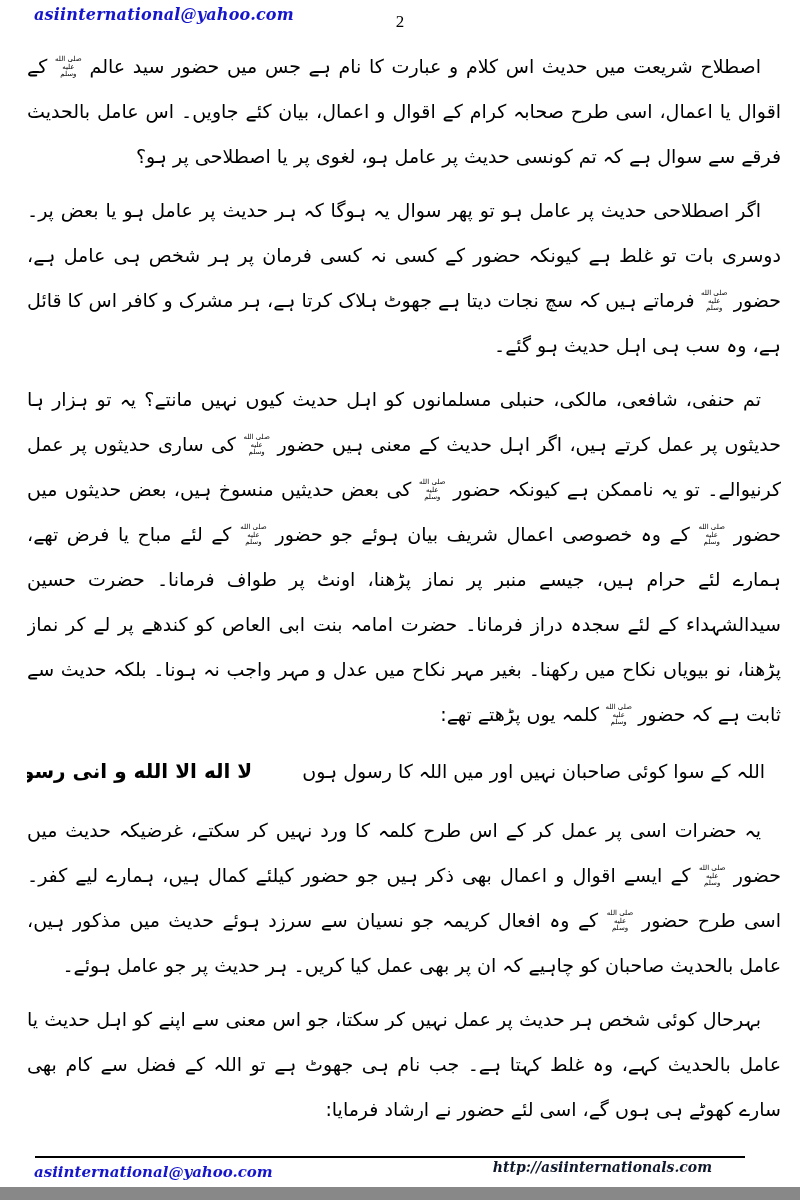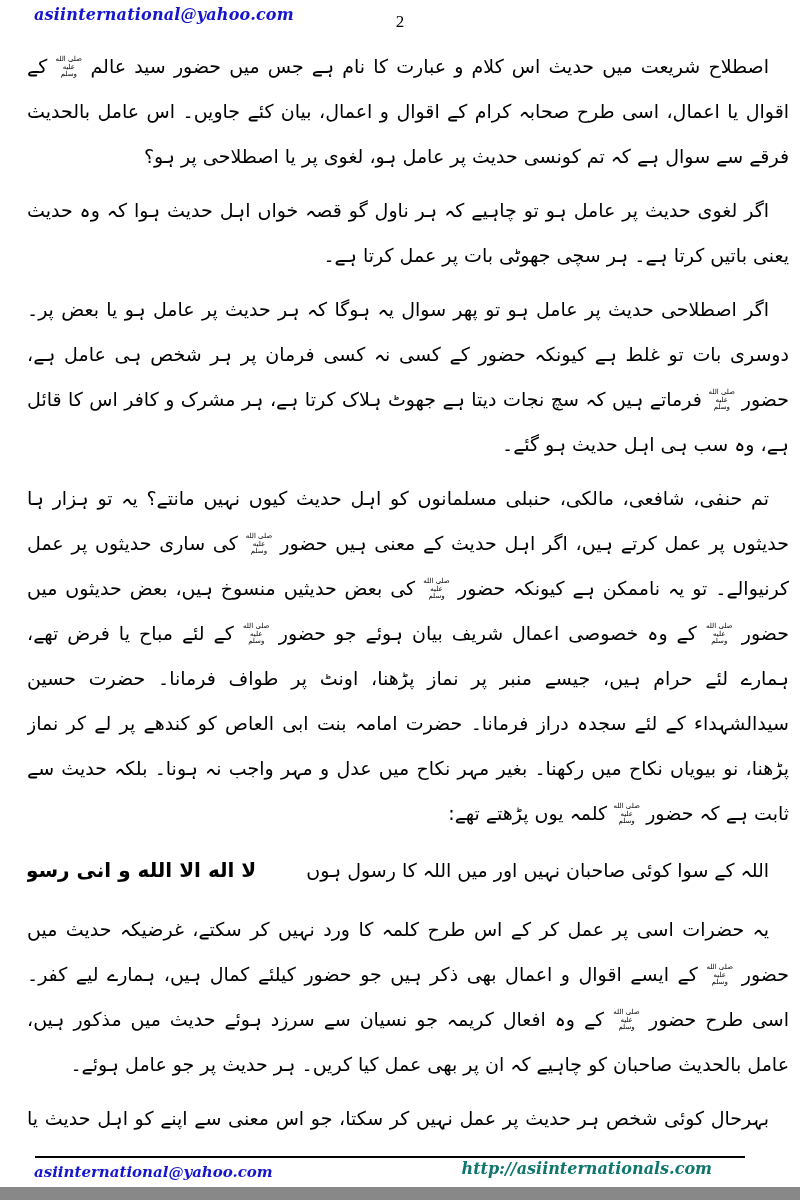--- a/index.html
+++ b/index.html
@@ -34,21 +34,21 @@
       text-align: center;
       font-family: "Liberation Serif", serif;
       font-size: 17px;
       color: #000;
     }
     
     .body-text {
       position: absolute;
       top: 44px;
       left: 27px;
-      right: 11px;
+      right: 19px;
       height: 1104px;
       overflow: hidden;
       direction: rtl;
       unicode-bidi: embed;
     }
     p.para {
       margin: 0 0 9px 0;
       font-size: 19px;
       line-height: 45px;
       text-align: justify;
@@ -102,39 +102,38 @@
       color: #1515cc;
       cursor: pointer;
     }
     .footer-url {
       position: absolute;
       right: 88px;
       top: 1159px;
       font-family: "DejaVu Serif", serif;
       font-style: italic;
       font-weight: bold;
-      font-size: 16px;
-      color: #0f766e;
+      font-size: 14px;
+      color: #0f172a;
       cursor: pointer;
     }
   </style>
 </head>
 <body>
 
 <div class="page">
 
   <span class="header-email">asiinternational@yahoo.com</span>
 
   <div class="page-num">2</div>
 
   <div class="body-text">
 
     <p class="para urdu">اصطلاح شریعت میں حدیث اس کلام و عبارت کا نام ہے جس میں حضور سید عالم <span class="durood">صلى الله عليه وسلم</span> کے اقوال یا اعمال، اسی طرح صحابہ کرام کے اقوال و اعمال، بیان کئے جاویں۔ اس عامل بالحدیث فرقے سے سوال ہے کہ تم کونسی حدیث پر عامل ہو، لغوی پر یا اصطلاحی پر ہو؟</p>
 
-    <p class="para urdu">اگر لغوی حدیث پر عامل ہو تو چاہیے کہ ہر ناول گو قصہ خواں اہل حدیث ہوا کہ وہ حدیث یعنی باتیں کرتا ہے۔ ہر سچی جھوٹی بات پر عمل کرتا ہے۔</p>
 
     <p class="para urdu">اگر اصطلاحی حدیث پر عامل ہو تو پھر سوال یہ ہوگا کہ ہر حدیث پر عامل ہو یا بعض پر۔ دوسری بات تو غلط ہے کیونکہ حضور کے کسی نہ کسی فرمان پر ہر شخص ہی عامل ہے، حضور <span class="durood">صلى الله عليه وسلم</span> فرماتے ہیں کہ سچ نجات دیتا ہے جھوٹ ہلاک کرتا ہے، ہر مشرک و کافر اس کا قائل ہے، وہ سب ہی اہل حدیث ہو گئے۔</p>
 
     <p class="para urdu">تم حنفی، شافعی، مالکی، حنبلی مسلمانوں کو اہل حدیث کیوں نہیں مانتے؟ یہ تو ہزار ہا حدیثوں پر عمل کرتے ہیں، اگر اہل حدیث کے معنی ہیں حضور <span class="durood">صلى الله عليه وسلم</span> کی ساری حدیثوں پر عمل کرنیوالے۔ تو یہ ناممکن ہے کیونکہ حضور <span class="durood">صلى الله عليه وسلم</span> کی بعض حدیثیں منسوخ ہیں، بعض حدیثوں میں حضور <span class="durood">صلى الله عليه وسلم</span> کے وہ خصوصی اعمال شریف بیان ہوئے جو حضور <span class="durood">صلى الله عليه وسلم</span> کے لئے مباح یا فرض تھے، ہمارے لئے حرام ہیں، جیسے منبر پر نماز پڑھنا، اونٹ پر طواف فرمانا۔ حضرت حسین سیدالشہداء کے لئے سجدہ دراز فرمانا۔ حضرت امامہ بنت ابی العاص کو کندھے پر لے کر نماز پڑھنا، نو بیویاں نکاح میں رکھنا۔ بغیر مہر نکاح میں عدل و مہر واجب نہ ہونا۔ بلکہ حدیث سے ثابت ہے کہ حضور <span class="durood">صلى الله عليه وسلم</span> کلمہ یوں پڑھتے تھے:</p>
 
     <div class="quote q1">
       <span class="trans urdu">اللہ کے سوا کوئی صاحبان نہیں اور میں اللہ کا رسول ہوں</span>
       <span class="arabic">لا اله الا الله و انی رسول الله</span>
     </div>
 

